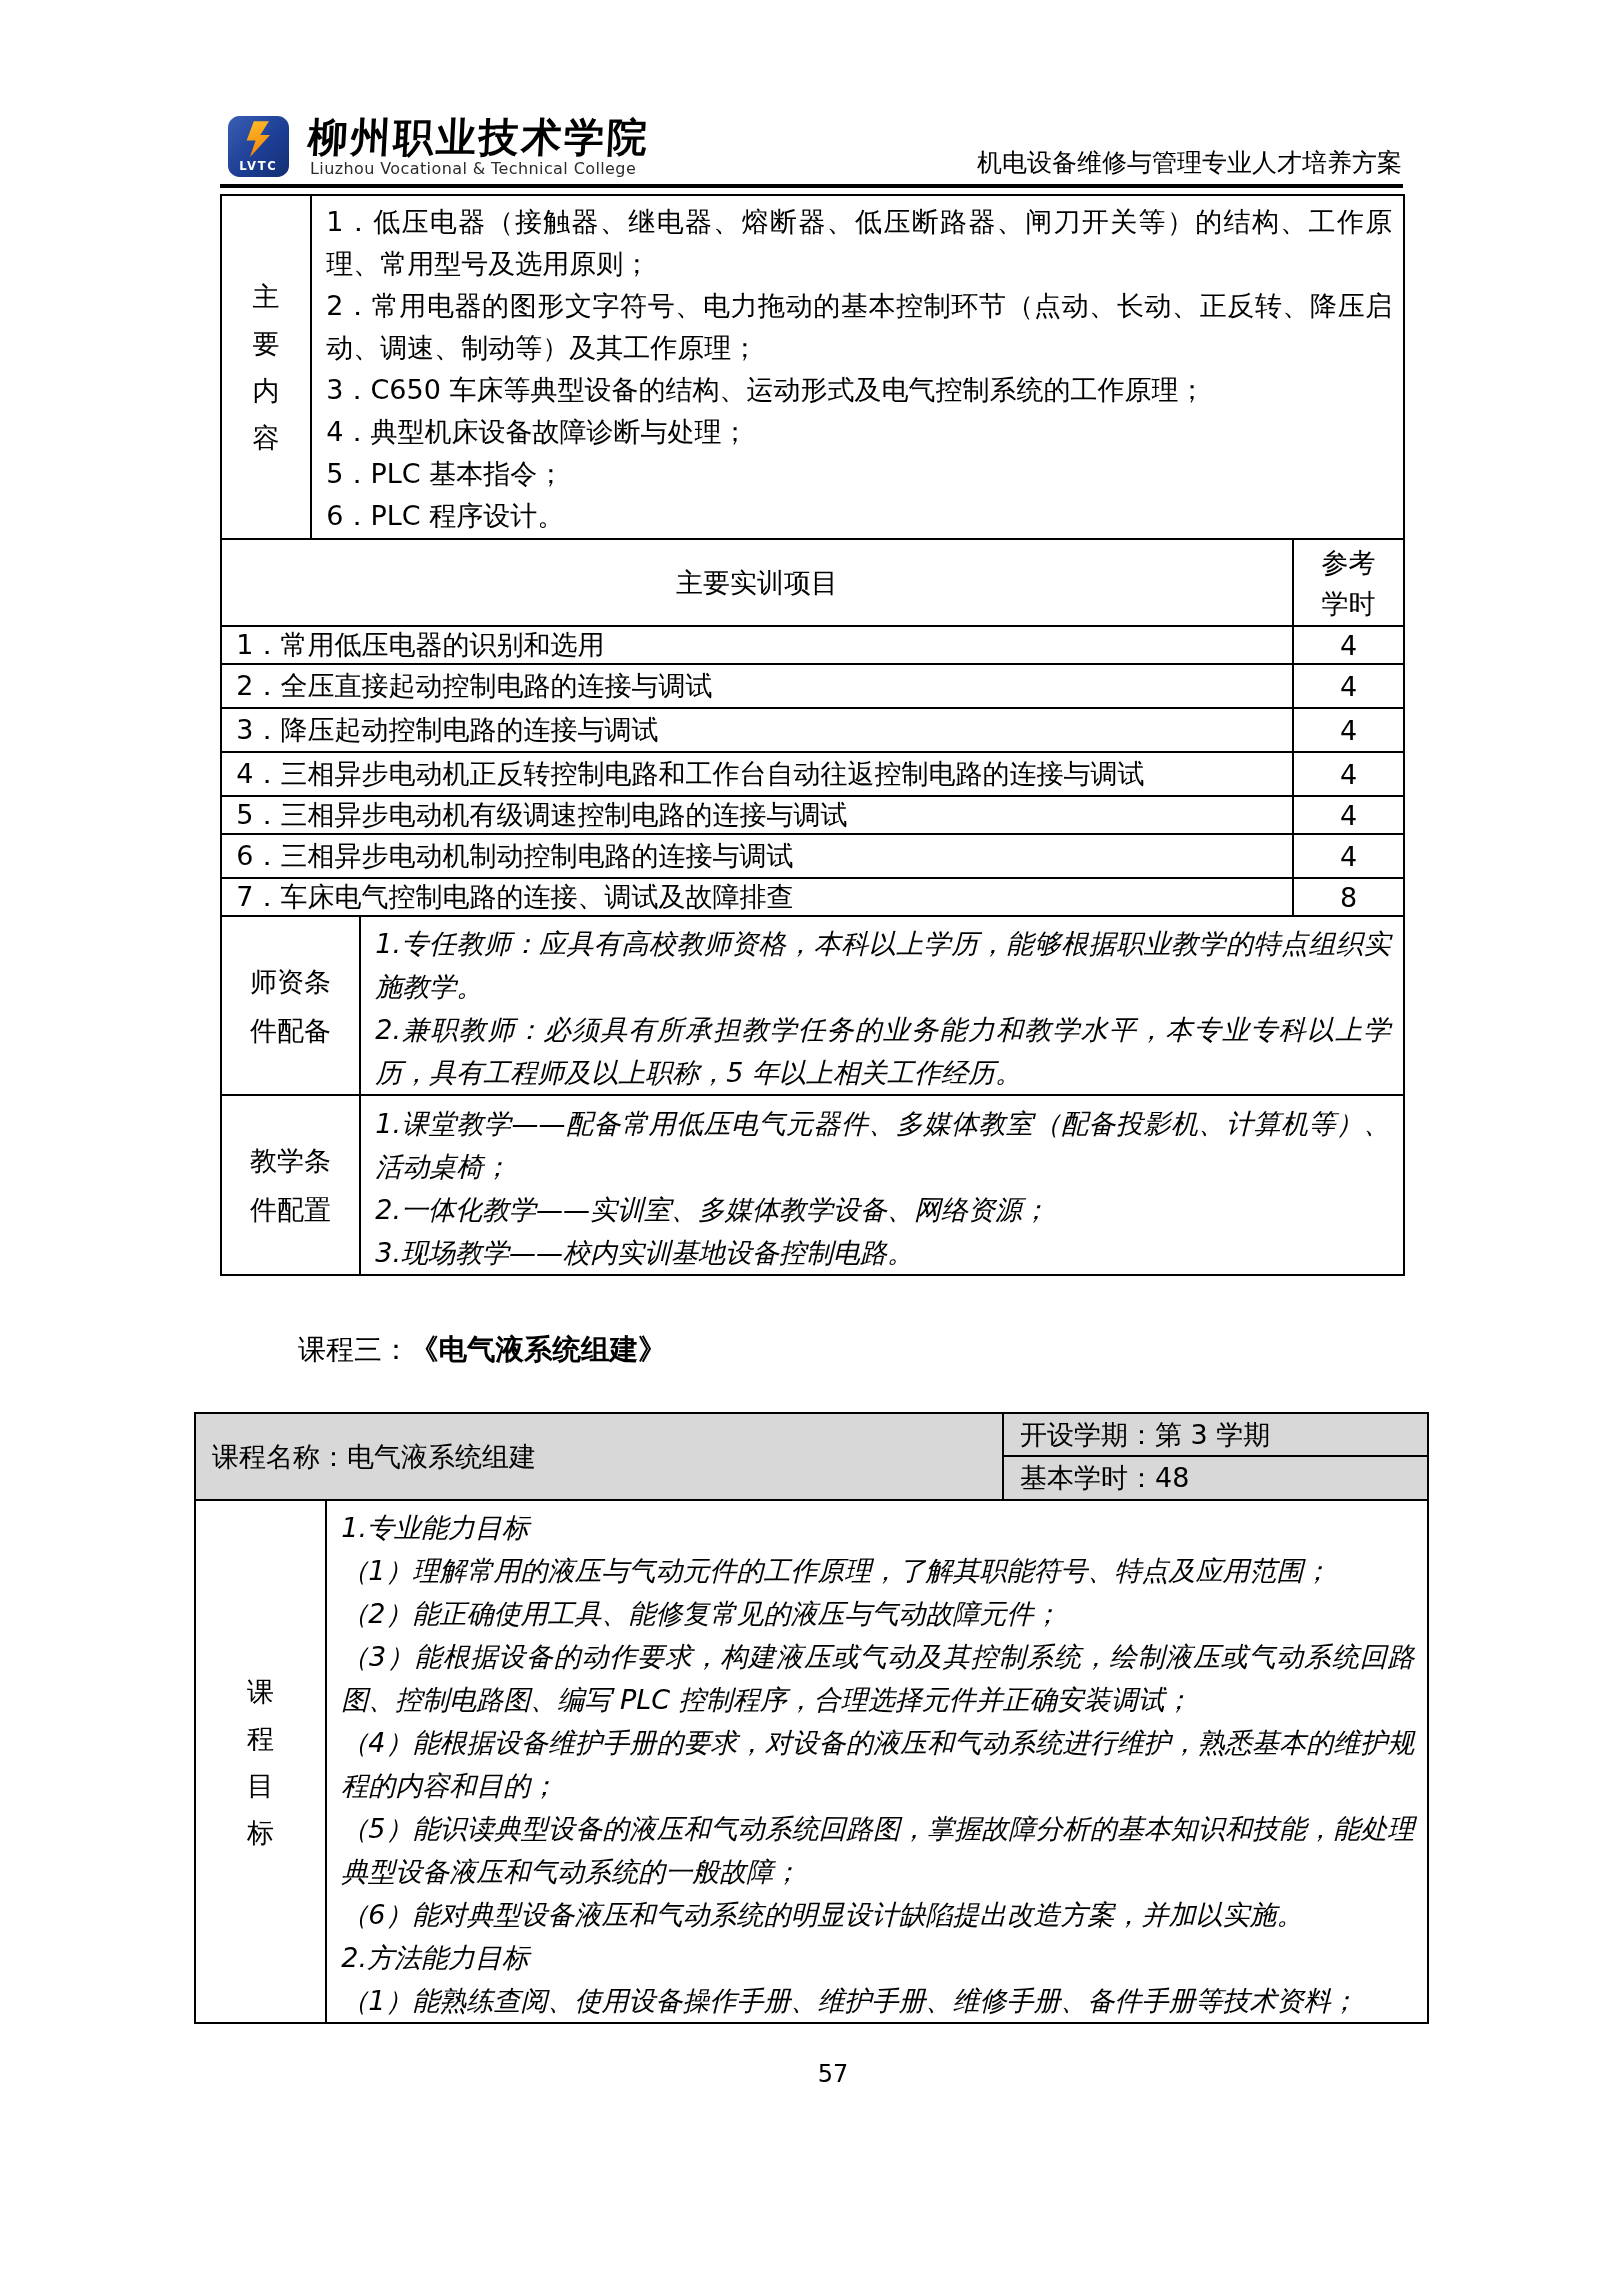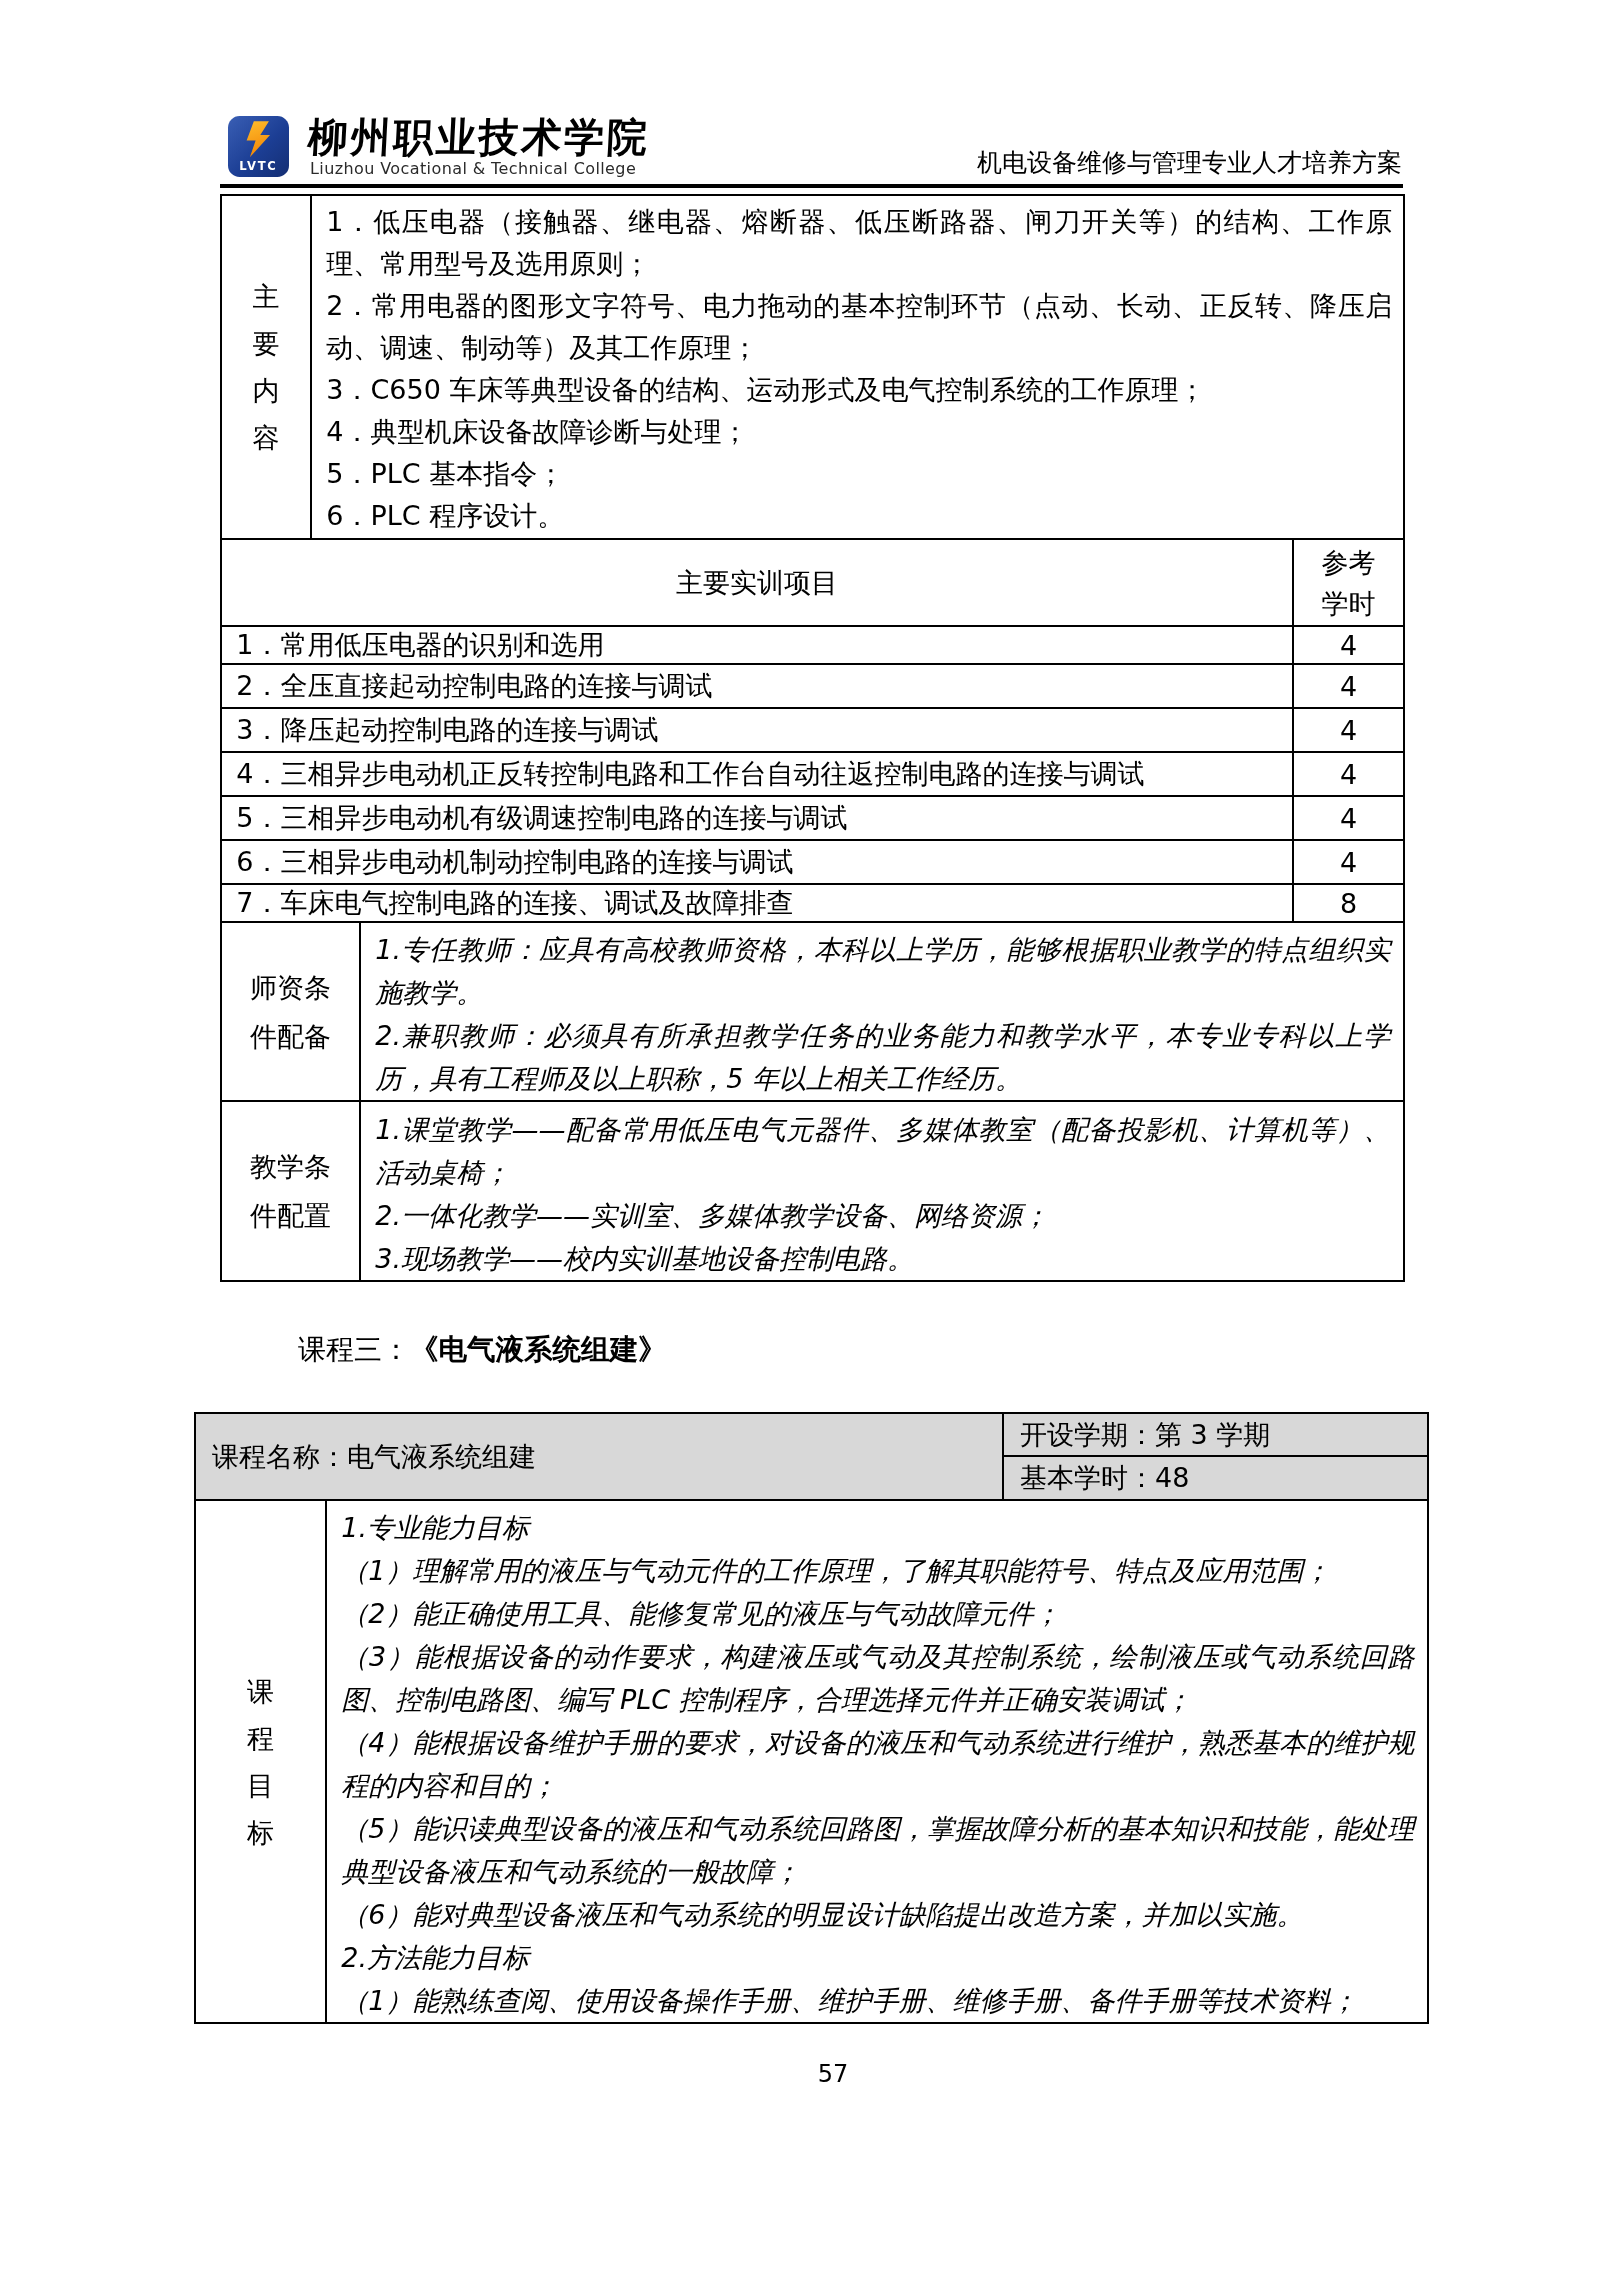--- a/index.html
+++ b/index.html
@@ -120,21 +120,21 @@
           <td class="hours-cell">4</td>
         </tr>
         <tr style="height: 44px;">
           <td colspan="3" class="item-cell">3．降压起动控制电路的连接与调试</td>
           <td class="hours-cell">4</td>
         </tr>
         <tr style="height: 44px;">
           <td colspan="3" class="item-cell">4．三相异步电动机正反转控制电路和工作台自动往返控制电路的连接与调试</td>
           <td class="hours-cell">4</td>
         </tr>
-        <tr style="height: 44px;">
+        <tr style="height: 38px;">
           <td colspan="3" class="item-cell">5．三相异步电动机有级调速控制电路的连接与调试</td>
           <td class="hours-cell">4</td>
         </tr>
         <tr style="height: 44px;">
           <td colspan="3" class="item-cell">6．三相异步电动机制动控制电路的连接与调试</td>
           <td class="hours-cell">4</td>
         </tr>
         <tr style="height: 32px;">
           <td colspan="3" class="item-cell">7．车床电气控制电路的连接、调试及故障排查</td>
           <td class="hours-cell">8</td>

